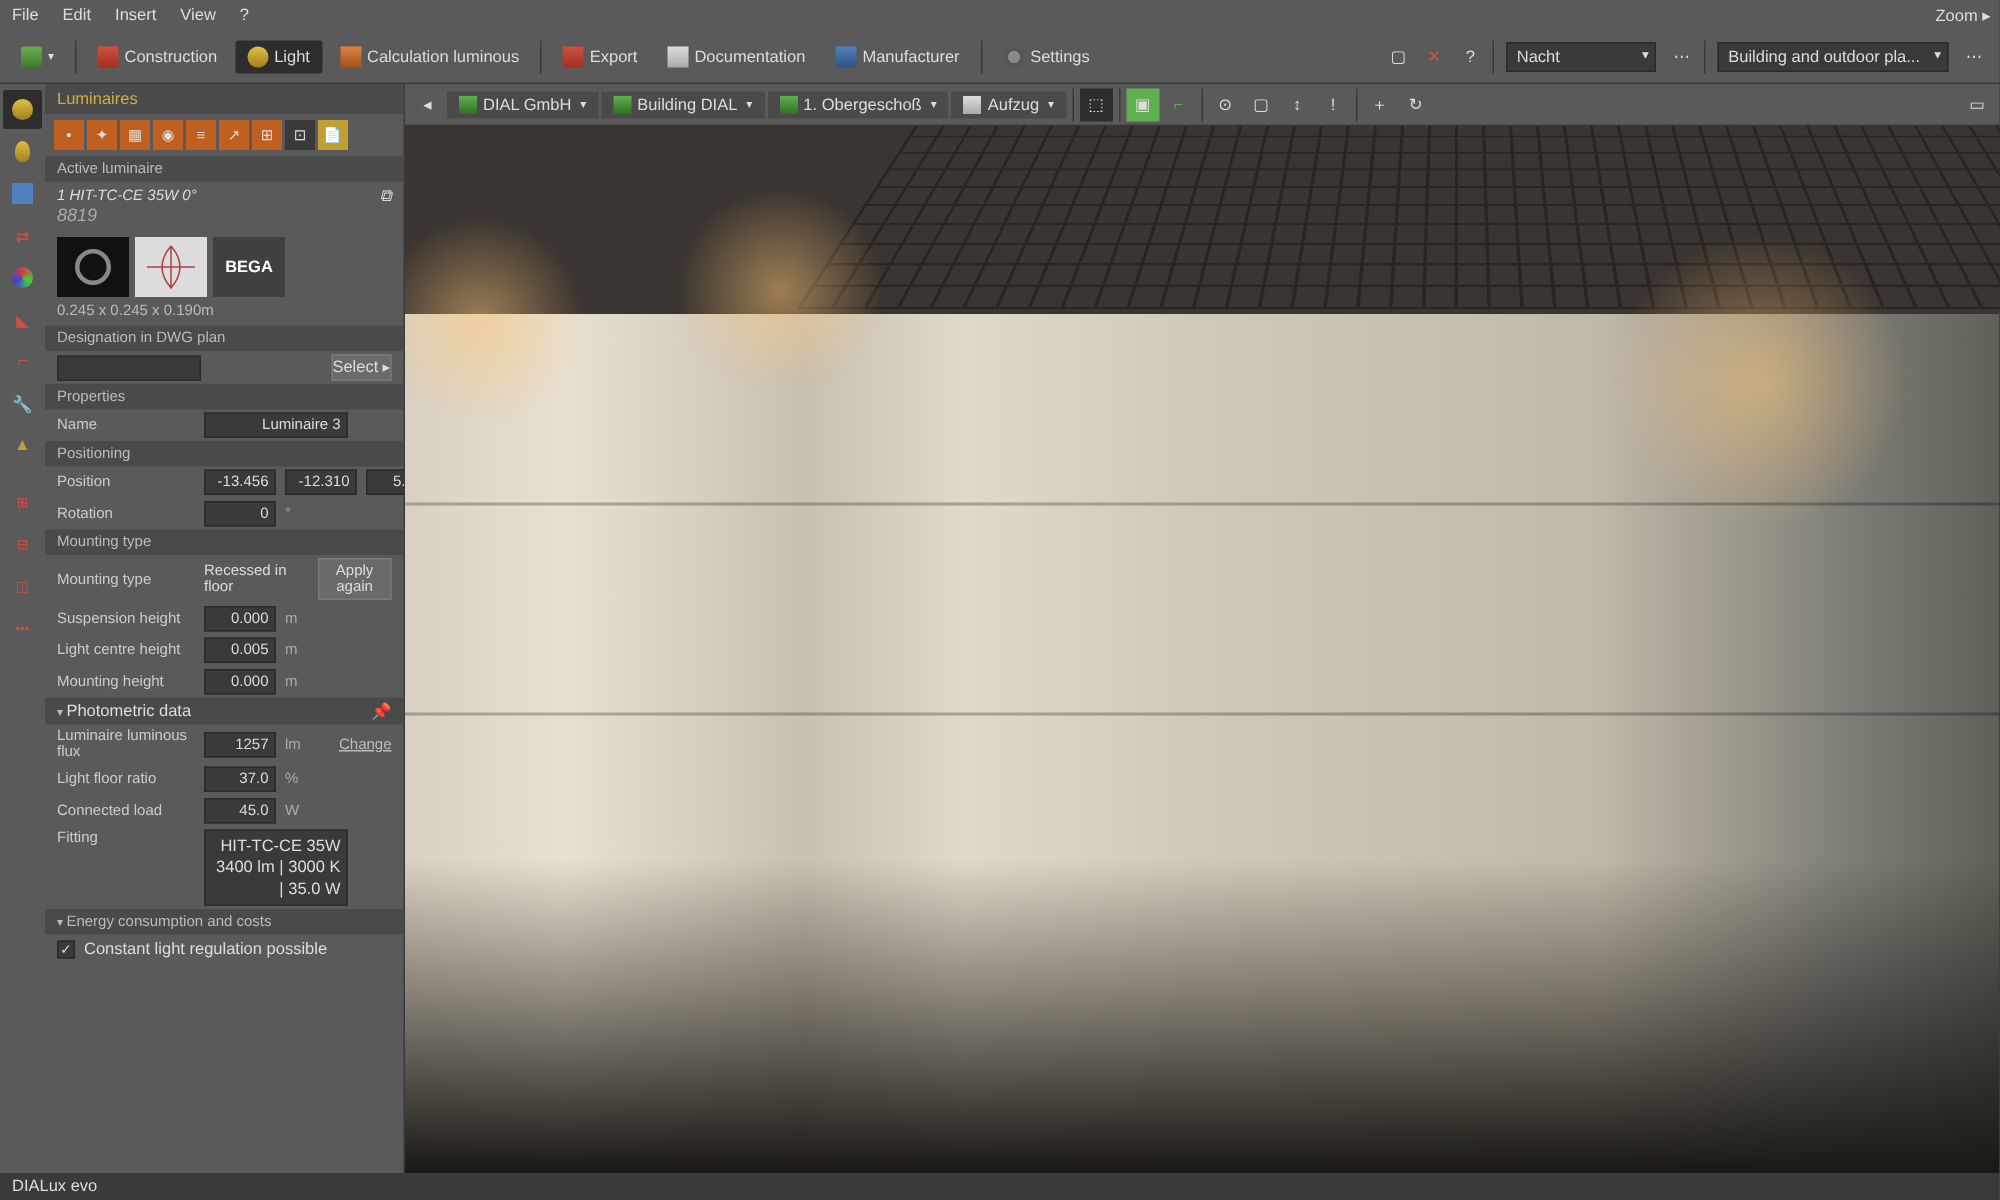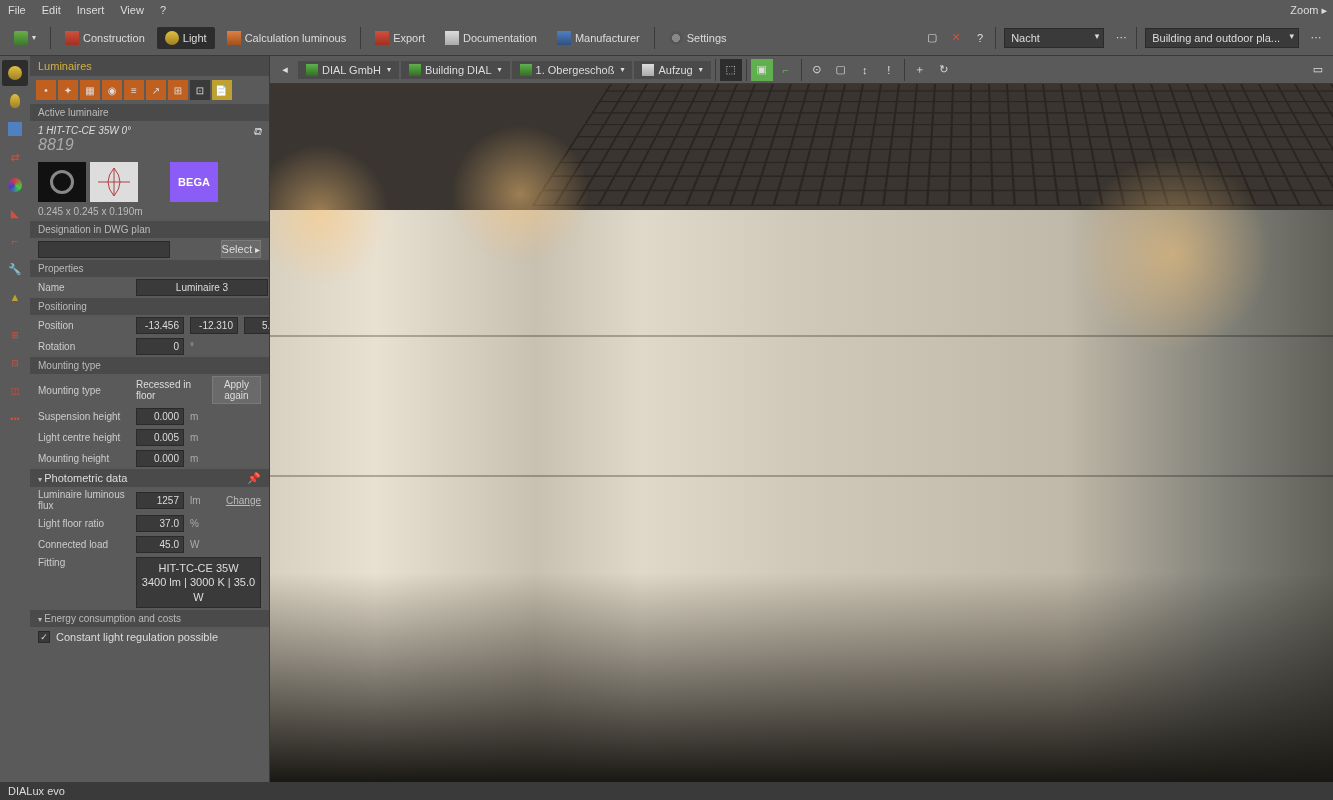--- a/index.html
+++ b/index.html
@@ -40,28 +40,28 @@
 .smalltool .sbtn { width: 20px; height: 20px; background: #6a6a6a; cursor: pointer; display: inline-flex; align-items: center; justify-content: center; font-size: 10px; }
 .sbtn.dark { background: #3a3a3a; }
 .sbtn.orange { background: #c06020; }
 
 .section-hd { background: #4a4a4a; padding: 3px 8px; font-size: 10px; color: #bbb; }
 .section-hd.collapsible::before { content: "▾ "; font-size: 8px; }
 .pad { padding: 4px 8px; font-style: italic; }
 .row { display: flex; align-items: center; gap: 6px; padding: 2px 8px; }
 .row .lbl { flex: 0 0 92px; font-size: 10px; color: #ccc; }
 .inp { background: #3a3a3a; border: 1px solid #2a2a2a; color: #ddd; padding: 2px 4px; font-size: 10px; width: 48px; text-align: right; }
-.inp.wide { width: 132px; text-align: center; }
+.inp.wide { width: 96px; text-align: right; }
 .unit { font-size: 10px; color: #aaa; width: 14px; }
 .btn { background: #6a6a6a; border: 1px solid #7a7a7a; padding: 2px 0; font-size: 10px; cursor: pointer; }
 .link { color: #bbb; text-decoration: underline; cursor: pointer; font-size: 10px; }
 .thumbrow { display: flex; gap: 4px; padding: 4px 8px; }
 .thumb { width: 48px; height: 40px; background: #ddd; display: flex; align-items: center; justify-content: center; font-size: 9px; color: #222; }
 .thumb.black { background: #111; color: #fff; font-weight: bold; }
-.thumb.bega { background: #8b5cf6; color: #fff; font-weight: bold; font-size: 11px; margin-left: 28px; }
+.thumb.bega { background: #404040; color: #fff; font-weight: bold; font-size: 11px; }
 .dims { padding: 0 8px 4px; font-size: 10px; color: #bbb; }
 .chk { display: flex; align-items: center; gap: 6px; padding: 4px 8px; font-size: 10px; }
 .chkbox { width: 12px; height: 12px; background: #3a3a3a; border: 1px solid #2a2a2a; display: inline-flex; align-items: center; justify-content: center; font-size: 9px; color: #ddd; }
 
 
 .viewport-wrap { flex: 1; display: flex; flex-direction: column; background: #2a2a2a; }
 .viewport-bar { height: 28px; background: #5a5a5a; display: flex; align-items: center; padding: 0 4px; gap: 2px; border-bottom: 1px solid #3a3a3a; }
 .crumb { display: flex; align-items: center; gap: 4px; padding: 3px 8px; background: #4a4a4a; cursor: pointer; font-size: 10px; }
 .crumb::after { content: "▾"; font-size: 8px; margin-left: 2px; }
 .vp { flex: 1; position: relative; overflow: hidden; }
@@ -218,21 +218,21 @@
         <span class="sbtn orange">≡</span>
         <span class="sbtn orange">↗</span>
         <span class="sbtn orange">⊞</span>
         <span class="sbtn dark">⊡</span>
         <span class="sbtn" style="background:#c0a030">📄</span>
       </div>
 
       <div class="section-hd">Active luminaire</div>
       <div class="pad" style="position:relative">
         <div style="font-size:10px">1 HIT-TC-CE 35W 0°</div>
-        <div style="font-size:16px;color:#aaa">8819</div>
+        <div style="font-size:12px;color:#aaa">8819</div>
         <span style="position:absolute;right:8px;top:4px;cursor:pointer">⧉</span>
       </div>
       <div class="thumbrow">
         <div class="thumb black">
             <span style="width:24px;height:24px;border:3px solid #888;border-radius:50%;display:block"></span>
           </div>
         <div class="thumb">
             <svg width="40" height="32" viewBox="0 0 40 32">
               <path d="M20 2 L20 30 M4 16 L36 16 M20 2 Q8 16 20 30 Q32 16 20 2" stroke="#b04040" fill="none" stroke-width="1"></path>
             </svg>

